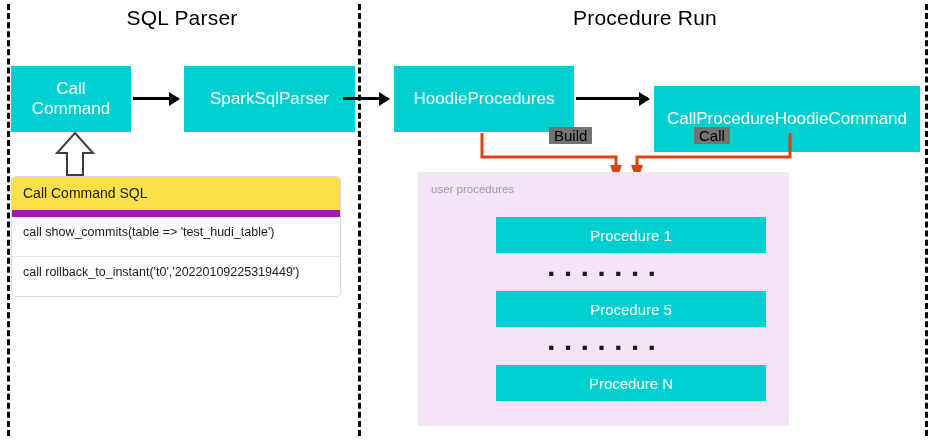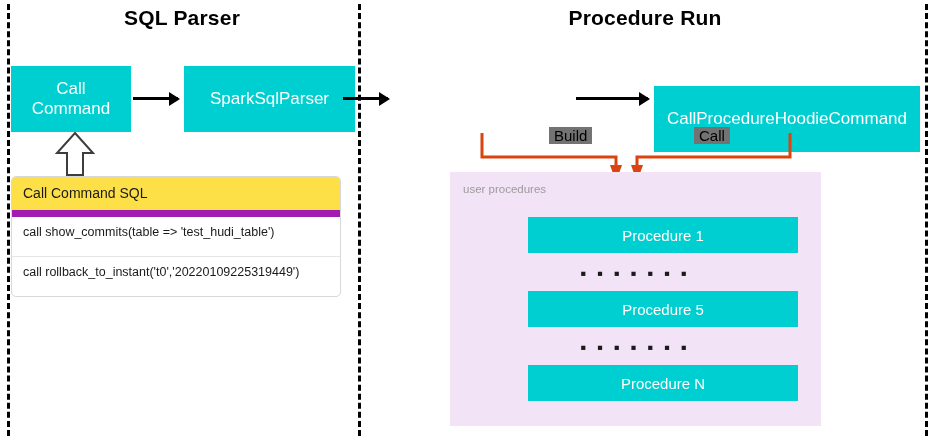--- a/index.html
+++ b/index.html
@@ -31,21 +31,20 @@
   .vdash.right  { left: 925px; }
 
   
   .section-title {
     position: absolute;
     font-size: 21px;
     color: #000000;
     white-space: nowrap;
     text-align: center;
     letter-spacing: 0.2px;
-    font-weight: bold;
   }
   #title-sql  { left: 62px;  top: 6px;  width: 240px; }
   #title-proc { left: 525px; top: 6px;  width: 240px; }
 
   
   .node {
     position: absolute;
     background: #00CFD1;
     color: #ffffff;
     display: flex;
@@ -139,21 +138,21 @@
     background: #737373;
     padding: 0 5px;
     white-space: nowrap;
   }
   #label-build { left: 549px; top: 127px; }
   #label-call  { left: 694px; top: 127px; }
 
   
   #user-procedures-panel {
     position: absolute;
-    left: 450px;
+    left: 418px;
     top: 172px;
     width: 371px;
     height: 254px;
     background: #F3E3F6;
     box-sizing: border-box;
   }
   #user-procedures-label {
     position: absolute;
     left: 13px;
     top: 11px;
@@ -203,20 +202,21 @@
   <div class="vdash left"></div>
   <div class="vdash mid"></div>
   <div class="vdash right"></div>
 
   <div class="section-title" id="title-sql">SQL Parser</div>
   <div class="section-title" id="title-proc">Procedure Run</div>
 
   <div class="node" id="node-call-command">Call
 Command</div>
   <div class="node" id="node-spark-parser">SparkSqlParser</div>
+  <div class="node" id="node-hoodie-procs">HoodieProcedures</div>
   <div class="node" id="node-call-proc-cmd">CallProcedureHoodieCommand</div>
 
   <div class="harrow" id="arrow-cc-to-ssp"></div>
   <div class="harrow" id="arrow-ssp-to-hp"></div>
   <div class="harrow" id="arrow-hp-to-cpc"></div>
 
   <svg id="hollow-up-arrow" viewBox="0 0 40 46">
     <polygon points="20,2 38,22 28,22 28,44 12,44 12,22 2,22" fill="#ffffff" stroke="#3d3d3d" stroke-width="2" stroke-linejoin="miter"></polygon>
   </svg>
 

